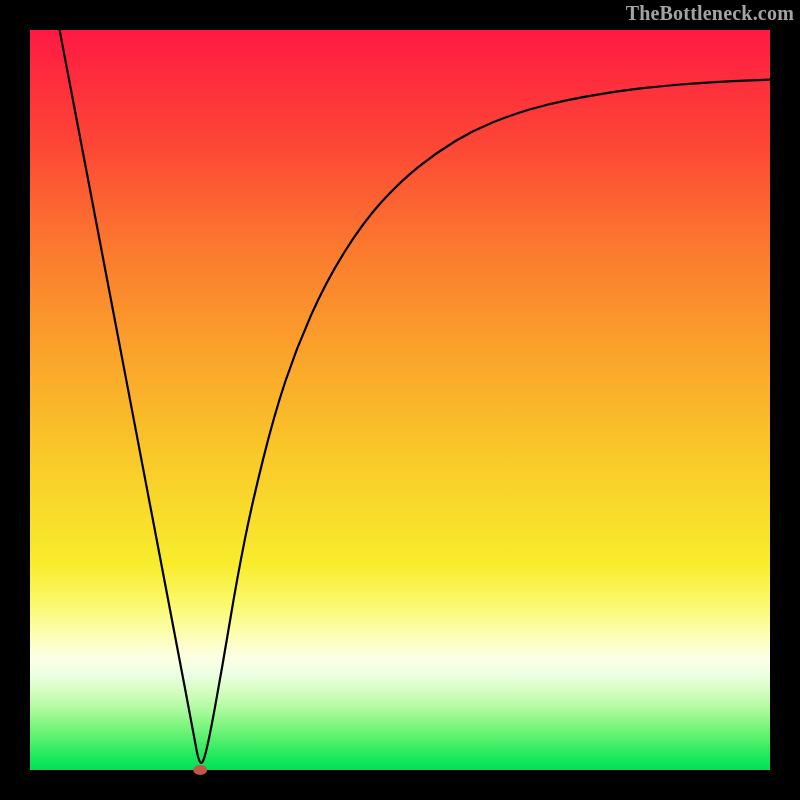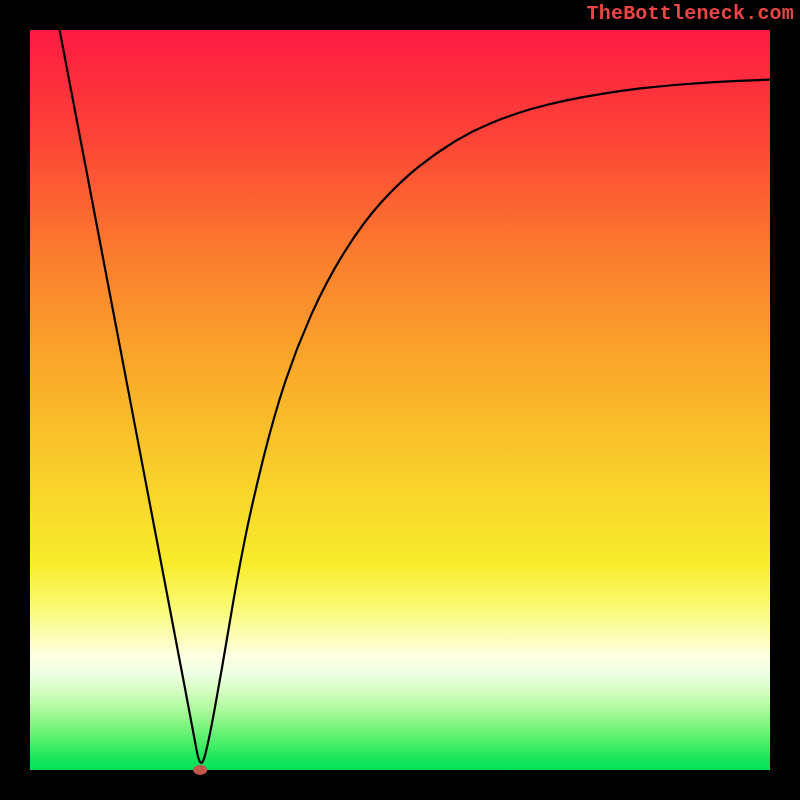--- a/index.html
+++ b/index.html
@@ -13,24 +13,24 @@
   .frame {
     position: relative;
     width: 800px;
     height: 800px;
     background: #000;
   }
   .watermark {
     position: absolute;
     top: 2px;
     right: 6px;
-    font-family: Liberation Mono, monospace;
+    font-family: Liberation Serif, serif;
     font-size: 20px;
     font-weight: 600;
-    color: #ef4444;
+    color: #a3a3a3;
     letter-spacing: 0.2px;
     z-index: 5;
   }
   svg {
     position: absolute;
     top: 0;
     left: 0;
   }
 </style>
 </head>

